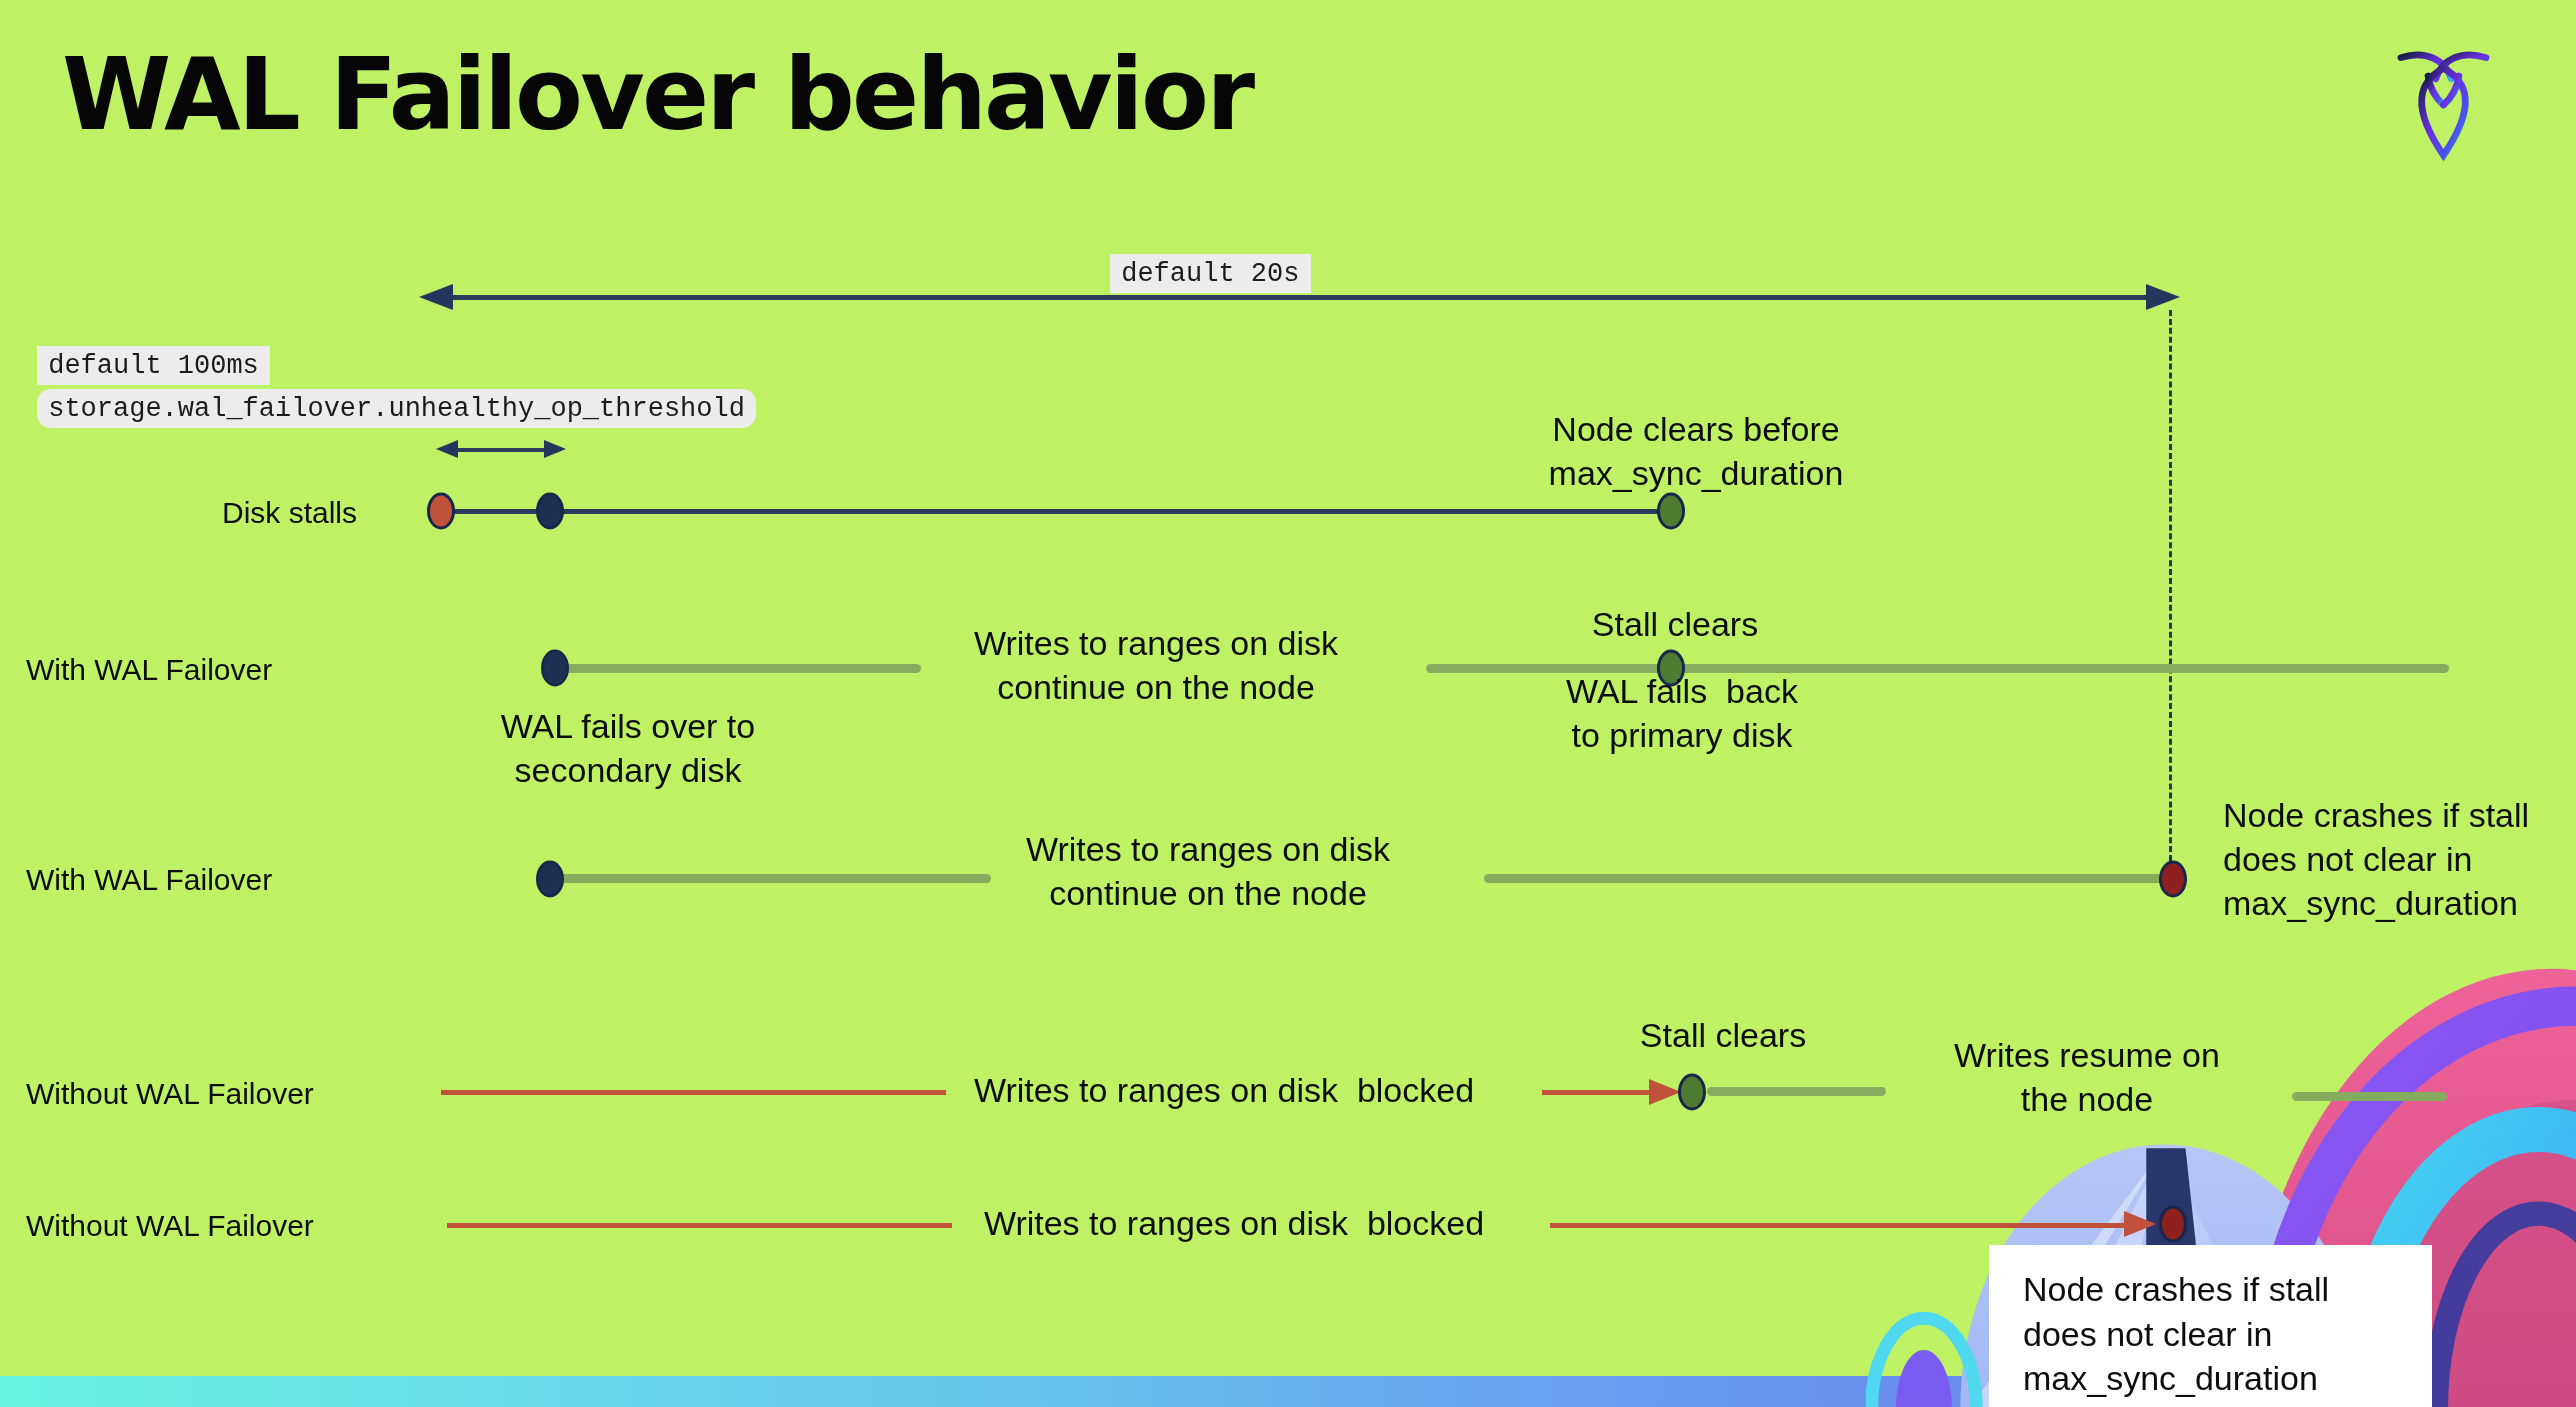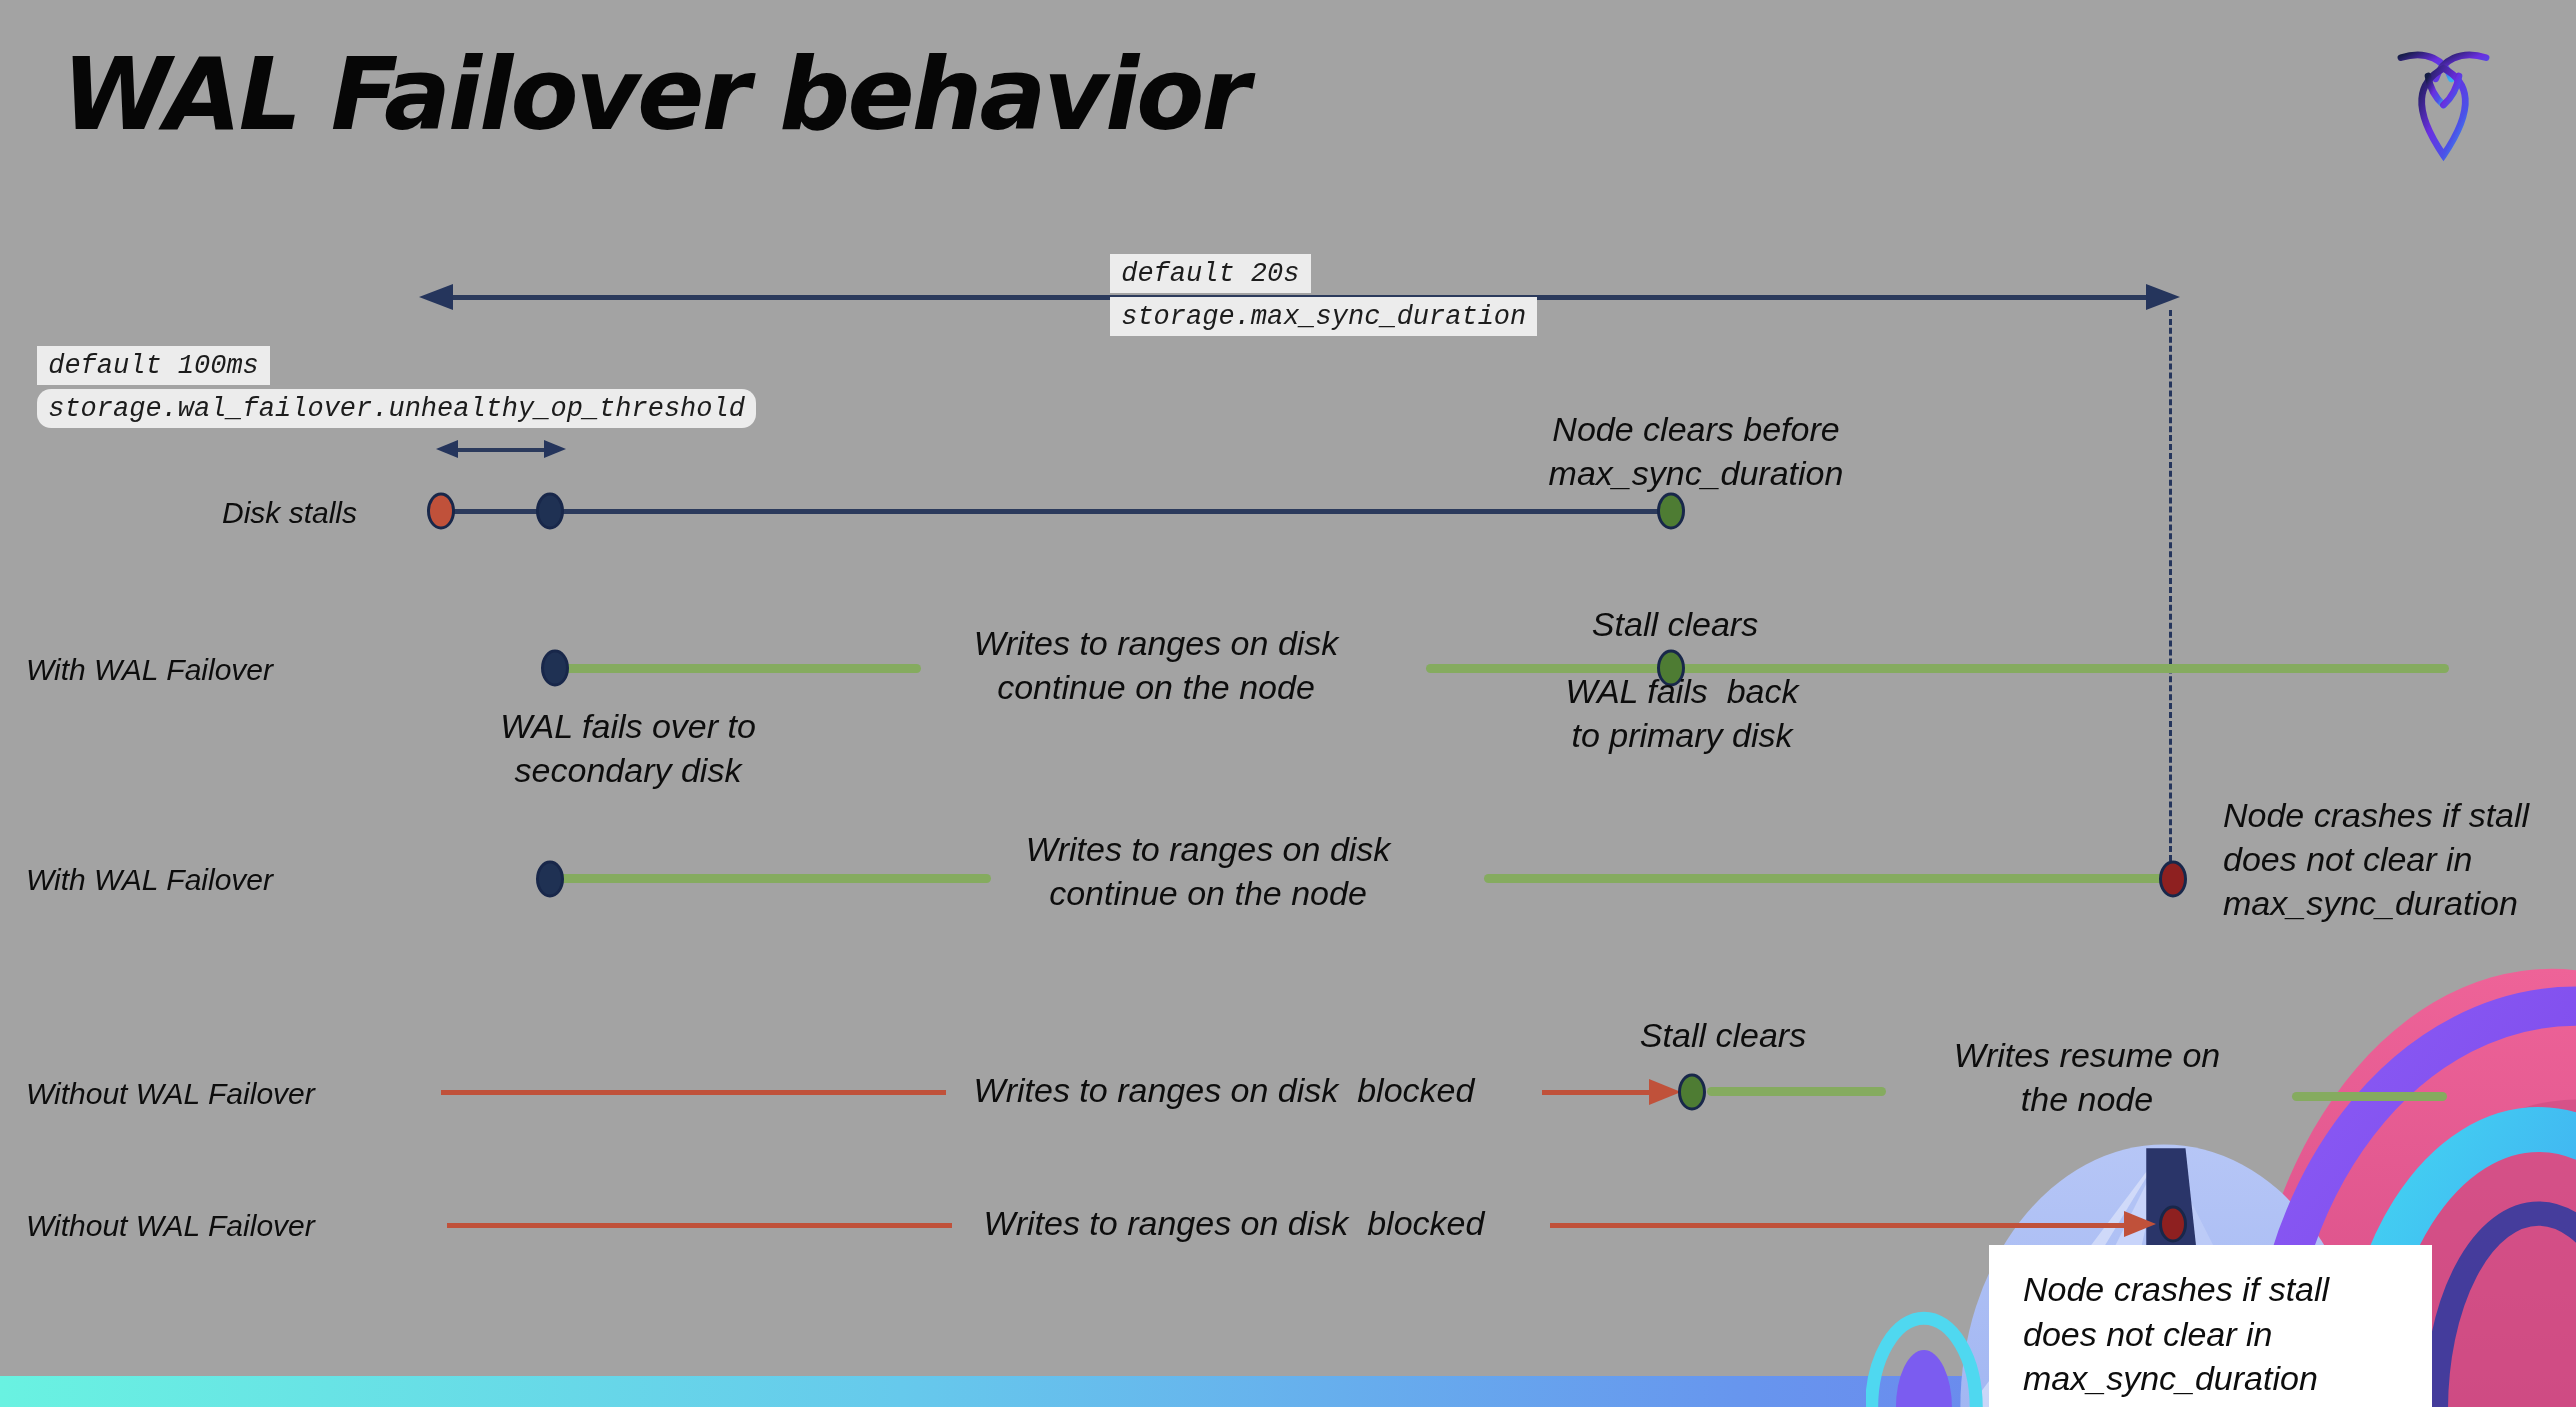--- a/index.html
+++ b/index.html
@@ -1,20 +1,20 @@
 <!DOCTYPE html>
 <html style="font-size:15px"><head>
 <meta charset="utf-8">
 <style>
   * { margin:0; padding:0; box-sizing:border-box; }
   html,body { background:#ffffff; }
   #stage {
     position:relative; width:2576px; height:1408px;
-    background:#a3a3a3; overflow:hidden;
-    font-family:"Liberation Sans", sans-serif; color:#111111;font-style:italic;
+    background:#bef264; overflow:hidden;
+    font-family:"Liberation Sans", sans-serif; color:#111111;
   }
   .abs { position:absolute; }
 
   
   #title {
     left:62px; top:37px;
     font-family:"DejaVu Sans","Liberation Sans",sans-serif;
     font-size:99px; font-weight:800; letter-spacing:-2.8px; color:#060606;
     z-index:6;
   }
@@ -149,21 +149,20 @@
       <path d="M50,108 L50,60"></path>
       <path d="M50,60 C41,52 36,43 34,30"></path>
       <path d="M50,60 C59,52 64,43 66,30"></path>
     </g>
   </svg>
 
   <div class="abs line navy-line" style="left:447px; top:295px; width:1712px;"></div>
   <div class="abs tri tri-left-navy" style="left:419px; top:284px;"></div>
   <div class="abs tri tri-right-navy" style="left:2146px; top:284px;"></div>
   <div class="abs chip" style="left:1110px; top:254px;">default 20s</div>
-  <div class="abs chip" style="left:1110px; top:297px;">storage.max_sync_duration</div>
 
   <div id="deadline" class="abs"></div>
 
   <div class="abs chip" style="left:37px; top:346px;">default 100ms</div>
   <div class="abs chip" style="left:37px; top:389px;border-radius:14px;">storage.wal_failover.unhealthy_op_threshold</div>
   <div class="abs line navy-line" style="left:454px; top:448px; width:93px; height:3.7px;"></div>
   <div class="abs tri tri-left-navy-sm" style="left:436px; top:440px;"></div>
   <div class="abs tri tri-right-navy-sm" style="left:544px; top:440px;"></div>
 
   <div class="abs row-label" style="left:222px; top:513px;">Disk stalls</div>

